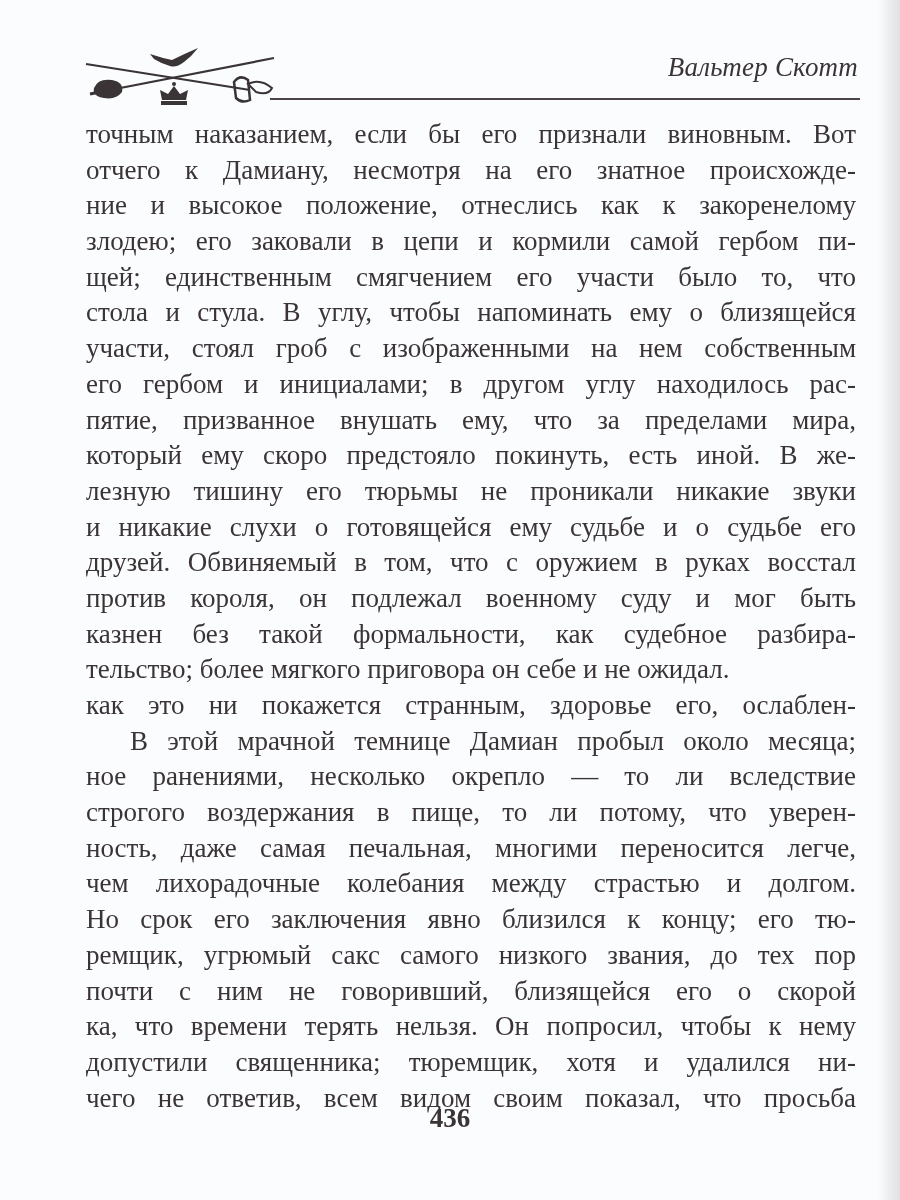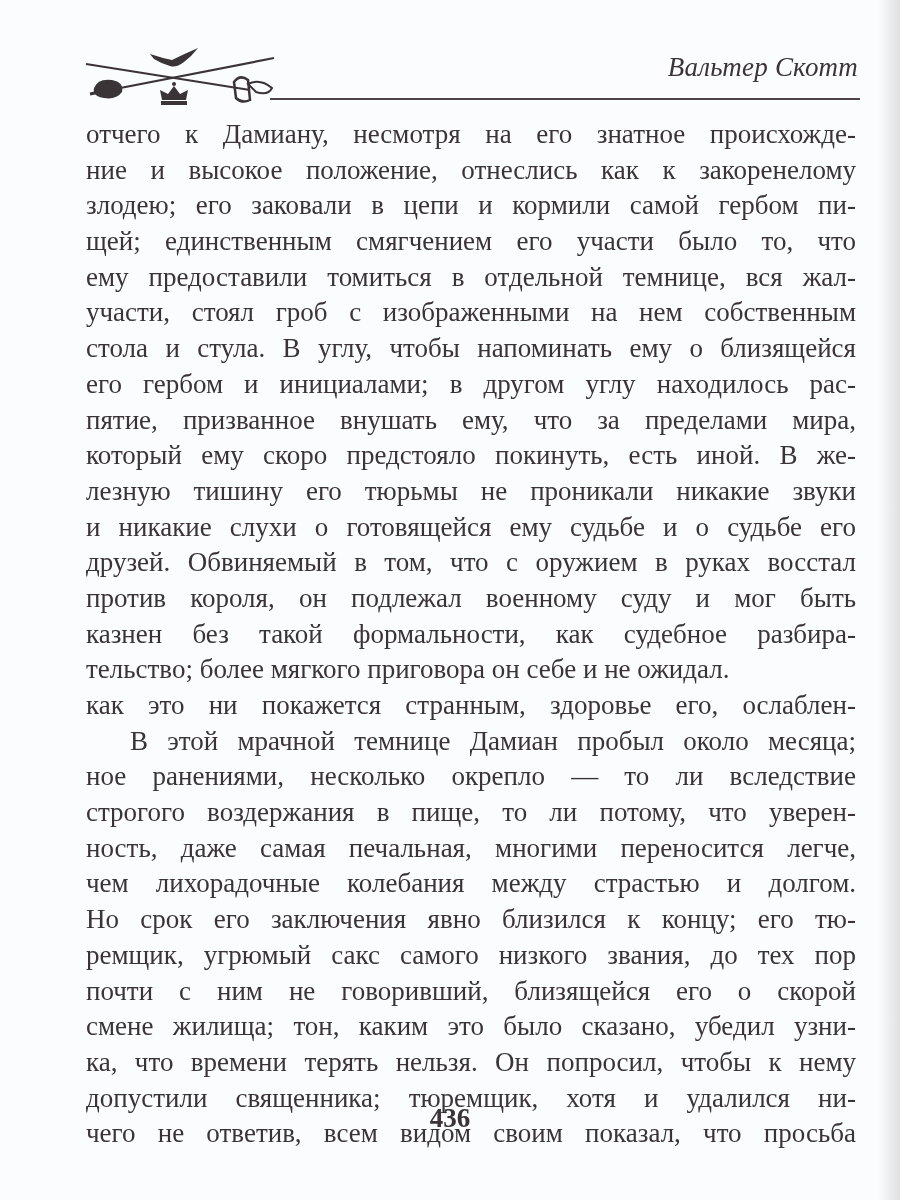--- a/index.html
+++ b/index.html
@@ -57,48 +57,47 @@
     <path d="M82 56 L80 46 L88 50 L94 42 L100 50 L108 46 L106 56 Z" fill="#3a3436"></path>
     <rect x="81" y="57" width="26" height="4" fill="#3a3436"></rect>
     <circle cx="94" cy="40" r="2" fill="#3a3436"></circle>
   </svg>
   <div class="running-title">Вальтер Скотт</div>
   <div class="header-rule"></div>
 </div>
 
 <div class="text-body">
   <div>
+    <span class="line">точным наказанием, если бы его признали виновным. Вот</span>
     <span class="line">отчего к Дамиану, несмотря на его знатное происхожде-</span>
     <span class="line">ние и высокое положение, отнеслись как к закоренелому</span>
     <span class="line">злодею; его заковали в цепи и кормили самой гербом пи-</span>
     <span class="line">щей; единственным смягчением его участи было то, что</span>
-    <span class="line">ему предоставили томиться в отдельной темнице, вся жал-</span>
+    <span class="line">стола и стула. В углу, чтобы напоминать ему о близящейся</span>
     <span class="line">участи, стоял гроб с изображенными на нем собственным</span>
-    <span class="line">стола и стула. В углу, чтобы напоминать ему о близящейся</span>
     <span class="line">его гербом и инициалами; в другом углу находилось рас-</span>
     <span class="line">пятие, призванное внушать ему, что за пределами мира,</span>
     <span class="line">который ему скоро предстояло покинуть, есть иной. В же-</span>
     <span class="line">лезную тишину его тюрьмы не проникали никакие звуки</span>
     <span class="line">и никакие слухи о готовящейся ему судьбе и о судьбе его</span>
     <span class="line">друзей. Обвиняемый в том, что с оружием в руках восстал</span>
     <span class="line">против короля, он подлежал военному суду и мог быть</span>
     <span class="line">казнен без такой формальности, как судебное разбира-</span>
     <span class="line last">тельство; более мягкого приговора он себе и не ожидал.</span>
   </div>
   <div>
     <span class="line">как это ни покажется странным, здоровье его, ослаблен-</span>
     <span class="line indent">В этой мрачной темнице Дамиан пробыл около месяца;</span>
     <span class="line">ное ранениями, несколько окрепло — то ли вследствие</span>
     <span class="line">строгого воздержания в пище, то ли потому, что уверен-</span>
     <span class="line">ность, даже самая печальная, многими переносится легче,</span>
     <span class="line">чем лихорадочные колебания между страстью и долгом.</span>
     <span class="line">Но срок его заключения явно близился к концу; его тю-</span>
     <span class="line">ремщик, угрюмый сакс самого низкого звания, до тех пор</span>
     <span class="line">почти с ним не говоривший, близящейся его о скорой</span>
-    <span class="line">смене жилища; тон, каким это было сказано, убедил узни-</span>
     <span class="line">ка, что времени терять нельзя. Он попросил, чтобы к нему</span>
     <span class="line">допустили священника; тюремщик, хотя и удалился ни-</span>
     <span class="line">чего не ответив, всем видом своим показал, что просьба</span>
 
   </div>
 </div>
 
 <div class="page-number">436</div>
 
 </body></html>

